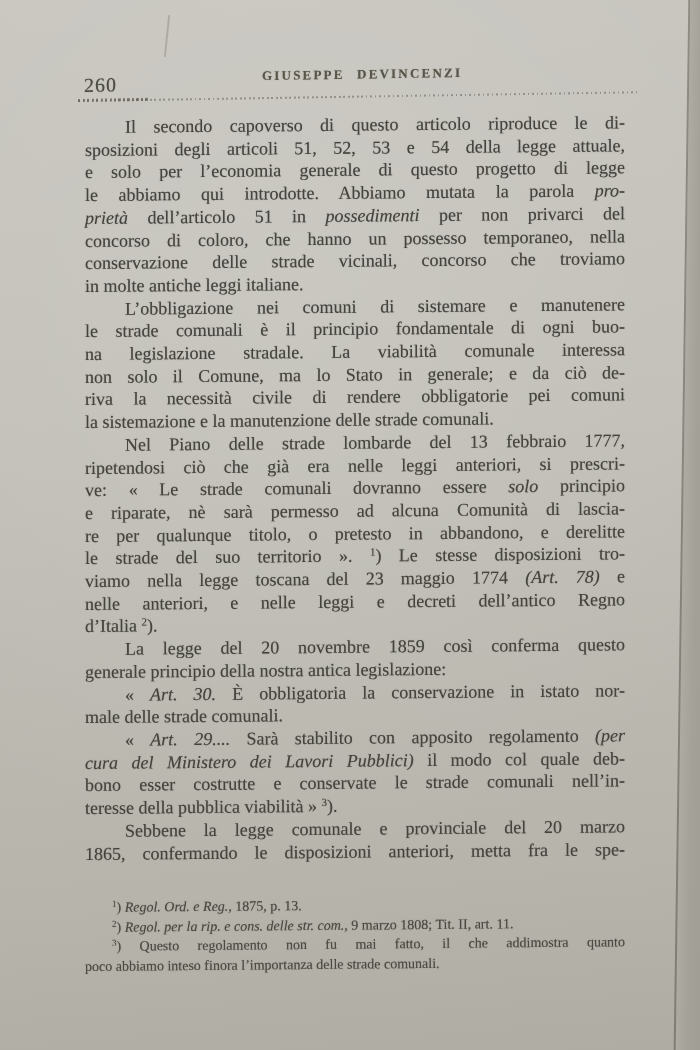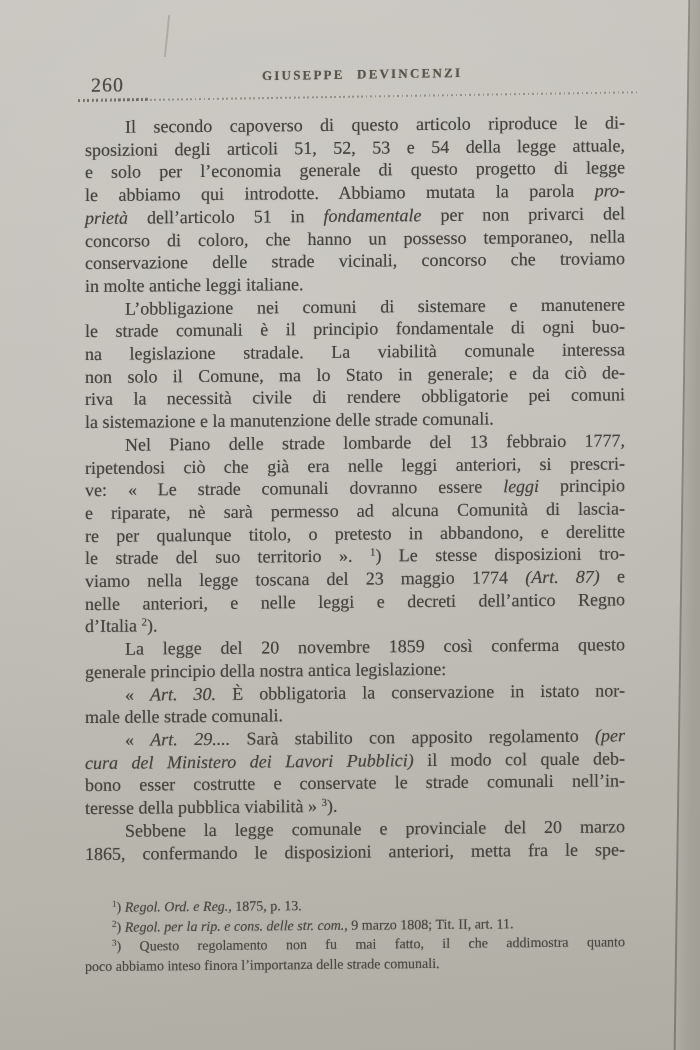--- a/index.html
+++ b/index.html
@@ -26,21 +26,21 @@
   .crease {
     position:absolute; left:166px; top:15px; width:1.5px; height:42px;
     transform:rotate(6deg); background:rgba(115,112,104,0.32);
   }
   
   .header {
     position:absolute; left:78px; top:66px; width:562px; height:46px;
     transform:skewY(-0.9deg); transform-origin:0 0;
   }
   .pagenum {
-    position:absolute; left:13px; top:8px; font-size:20px; letter-spacing:1px;
+    position:absolute; left:6px; top:8px; font-size:20px; letter-spacing:1px;
     color:#4c4a44; text-shadow:0 0 1px rgba(70,68,62,0.55);
   }
   .running-title {
     position:absolute; left:184px; top:5px; font-size:13px; font-weight:bold;
     letter-spacing:2.2px; word-spacing:7px; color:#585549;
     text-shadow:0 0 1px rgba(80,78,70,0.5);
   }
   .rule {
     position:absolute; left:0; top:34px; width:562px; height:2px;
     background:repeating-linear-gradient(90deg, rgba(100,98,90,0.55) 0 1.5px, rgba(0,0,0,0) 1.5px 4.5px);
@@ -81,37 +81,37 @@
     <div class="rule"></div>
     <div class="rule-start"></div>
   </div>
 
   <div class="textblock">
     <div id="body-lines">
         <div class="line just ind"><span>Il secondo capoverso di questo articolo riproduce le di-</span></div>
         <div class="line just"><span>sposizioni degli articoli 51, 52, 53 e 54 della legge attuale,</span></div>
         <div class="line just"><span>e solo per l’economia generale di questo progetto di legge</span></div>
         <div class="line just"><span>le abbiamo qui introdotte. Abbiamo mutata la parola </span><span class="it">pro-</span></div>
-        <div class="line just"><span class="it">prietà</span><span> dell’articolo 51 in </span><span class="it">fondamentale</span><span> per non privarci del</span></div>
+        <div class="line just"><span class="it">prietà</span><span> dell’articolo 51 in </span><span class="it">possedimenti</span><span> per non privarci del</span></div>
         <div class="line just"><span>concorso di coloro, che hanno un possesso temporaneo, nella</span></div>
         <div class="line just"><span>conservazione delle strade vicinali, concorso che troviamo</span></div>
         <div class="line"><span>in molte antiche leggi italiane.</span></div>
         <div class="line just ind"><span>L’obbligazione nei comuni di sistemare e manutenere</span></div>
         <div class="line just"><span>le strade comunali è il principio fondamentale di ogni buo-</span></div>
         <div class="line just"><span>na legislazione stradale. La viabilità comunale interessa</span></div>
         <div class="line just"><span>non solo il Comune, ma lo Stato in generale; e da ciò de-</span></div>
         <div class="line just"><span>riva la necessità civile di rendere obbligatorie pei comuni</span></div>
         <div class="line"><span>la sistemazione e la manutenzione delle strade comunali.</span></div>
         <div class="line just ind"><span>Nel Piano delle strade lombarde del 13 febbraio 1777,</span></div>
         <div class="line just"><span>ripetendosi ciò che già era nelle leggi anteriori, si prescri-</span></div>
-        <div class="line just"><span>ve: « Le strade comunali dovranno essere </span><span class="it">leggi</span><span> principio</span></div>
+        <div class="line just"><span>ve: « Le strade comunali dovranno essere </span><span class="it">solo</span><span> principio</span></div>
         <div class="line just"><span>e riparate, nè sarà permesso ad alcuna Comunità di lascia-</span></div>
         <div class="line just"><span>re per qualunque titolo, o pretesto in abbandono, e derelitte</span></div>
         <div class="line just"><span>le strade del suo territorio ». </span><sup>1</sup><span>) Le stesse disposizioni tro-</span></div>
-        <div class="line just"><span>viamo nella legge toscana del 23 maggio 1774 </span><span class="it">(Art. 87)</span><span> e</span></div>
+        <div class="line just"><span>viamo nella legge toscana del 23 maggio 1774 </span><span class="it">(Art. 78)</span><span> e</span></div>
         <div class="line just"><span>nelle anteriori, e nelle leggi e decreti dell’antico Regno</span></div>
         <div class="line"><span>d’Italia </span><sup>2</sup><span>).</span></div>
         <div class="line just ind"><span>La legge del 20 novembre 1859 così conferma questo</span></div>
         <div class="line"><span>generale principio della nostra antica legislazione:</span></div>
         <div class="line just ind"><span>« </span><span class="it">Art. 30.</span><span> È obbligatoria la conservazione in istato nor-</span></div>
         <div class="line"><span>male delle strade comunali.</span></div>
         <div class="line just ind"><span>« </span><span class="it">Art. 29....</span><span> Sarà stabilito con apposito regolamento </span><span class="it">(per</span></div>
         <div class="line just"><span class="it">cura del Ministero dei Lavori Pubblici)</span><span> il modo col quale deb-</span></div>
         <div class="line just"><span>bono esser costrutte e conservate le strade comunali nell’in-</span></div>
         <div class="line"><span>teresse della pubblica viabilità » </span><sup>3</sup><span>).</span></div>

